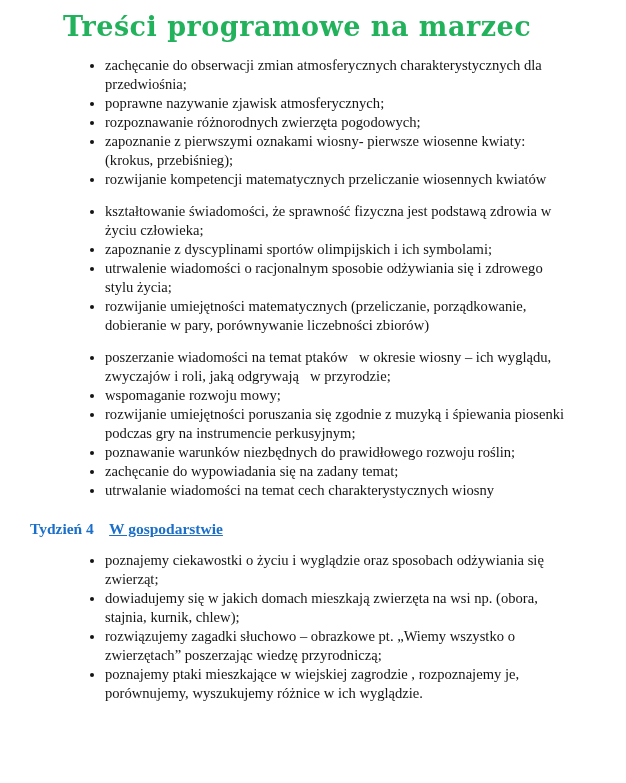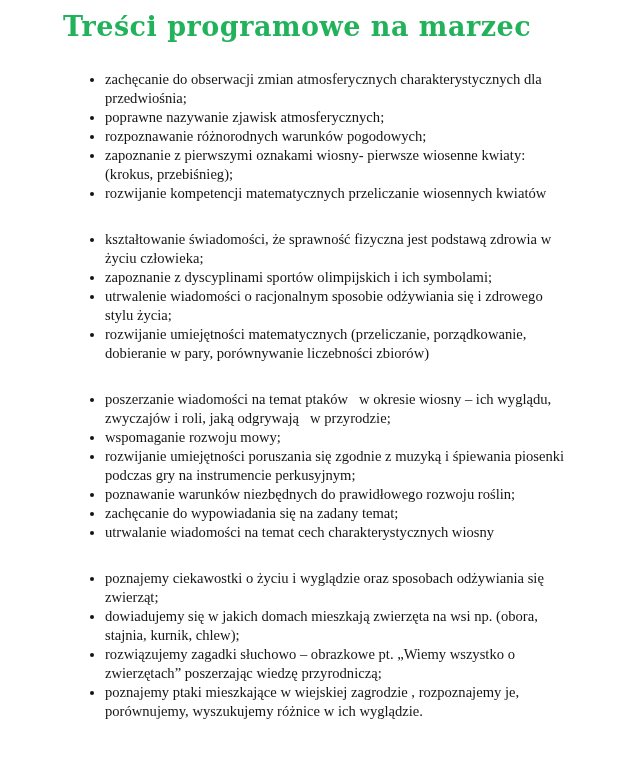--- a/index.html
+++ b/index.html
@@ -25,62 +25,63 @@
   .week-heading {
     margin: 19px 0 0 30px;
     font-size: 15.5px;
     line-height: 19px;
     font-weight: bold;
     color: #1b6fca;
     white-space: pre-wrap;
   }
   .week-heading .topic { text-decoration: underline; }
   ul.program-list {
-    margin: 27px 0 0 0;
+    margin: 13px 0 0 0;
     padding: 0 1px 0 105px;
     list-style: disc outside;
   }
   ul.program-list li {
     font-size: 14.6px;
     line-height: 19px;
     padding-right: 22px;
     white-space: pre-wrap;
   }
 </style>
 </head>
 <body>
 
 <div class="page">
 
   <h1 class="doc-title">Treści programowe na marzec</h1>
 
   <ul class="program-list">
     <li>zachęcanie do obserwacji zmian atmosferycznych charakterystycznych dla przedwiośnia;</li>
     <li>poprawne nazywanie zjawisk atmosferycznych;</li>
-    <li>rozpoznawanie różnorodnych warunków pogodowych;</li>
+    <li>rozpoznawanie różnorodnych zwierzęta pogodowych;</li>
     <li>zapoznanie z pierwszymi oznakami wiosny- pierwsze wiosenne kwiaty: (krokus, przebiśnieg);</li>
     <li>rozwijanie kompetencji matematycznych przeliczanie wiosennych kwiatów</li>
   </ul>
 
   <ul class="program-list">
     <li>kształtowanie świadomości, że sprawność fizyczna jest podstawą zdrowia w życiu człowieka;</li>
     <li>zapoznanie z dyscyplinami sportów olimpijskich i ich symbolami;</li>
     <li>utrwalenie wiadomości o racjonalnym sposobie odżywiania się i zdrowego stylu życia;</li>
     <li>rozwijanie umiejętności matematycznych (przeliczanie, porządkowanie, dobieranie w pary, porównywanie liczebności zbiorów)</li>
   </ul>
 
   <ul class="program-list">
     <li>poszerzanie wiadomości na temat ptaków   w okresie wiosny – ich wyglądu, zwyczajów i roli, jaką odgrywają   w przyrodzie;</li>
     <li>wspomaganie rozwoju mowy;</li>
     <li>rozwijanie umiejętności poruszania się zgodnie z muzyką i śpiewania piosenki podczas gry na instrumencie perkusyjnym;</li>
     <li>poznawanie warunków niezbędnych do prawidłowego rozwoju roślin;</li>
     <li>zachęcanie do wypowiadania się na zadany temat;</li>
     <li>utrwalanie wiadomości na temat cech charakterystycznych wiosny</li>
   </ul>
 
+  <h2 class="week-heading"><span>Tydzień 4    </span><span class="topic">W gospodarstwie</span></h2>
   <ul class="program-list">
     <li>poznajemy ciekawostki o życiu i wyglądzie oraz sposobach odżywiania się zwierząt;</li>
     <li>dowiadujemy się w jakich domach mieszkają zwierzęta na wsi np. (obora, stajnia, kurnik, chlew);</li>
     <li>rozwiązujemy zagadki słuchowo – obrazkowe pt. „Wiemy wszystko o zwierzętach” poszerzając wiedzę przyrodniczą;</li>
     <li>poznajemy ptaki mieszkające w wiejskiej zagrodzie , rozpoznajemy je, porównujemy, wyszukujemy różnice w ich wyglądzie.</li>
   </ul>
 
   <svg width="0" height="0" style="position:absolute" aria-hidden="true">
     <defs>
       <linearGradient id="pg1" x1="0" y1="0" x2="0" y2="1">

